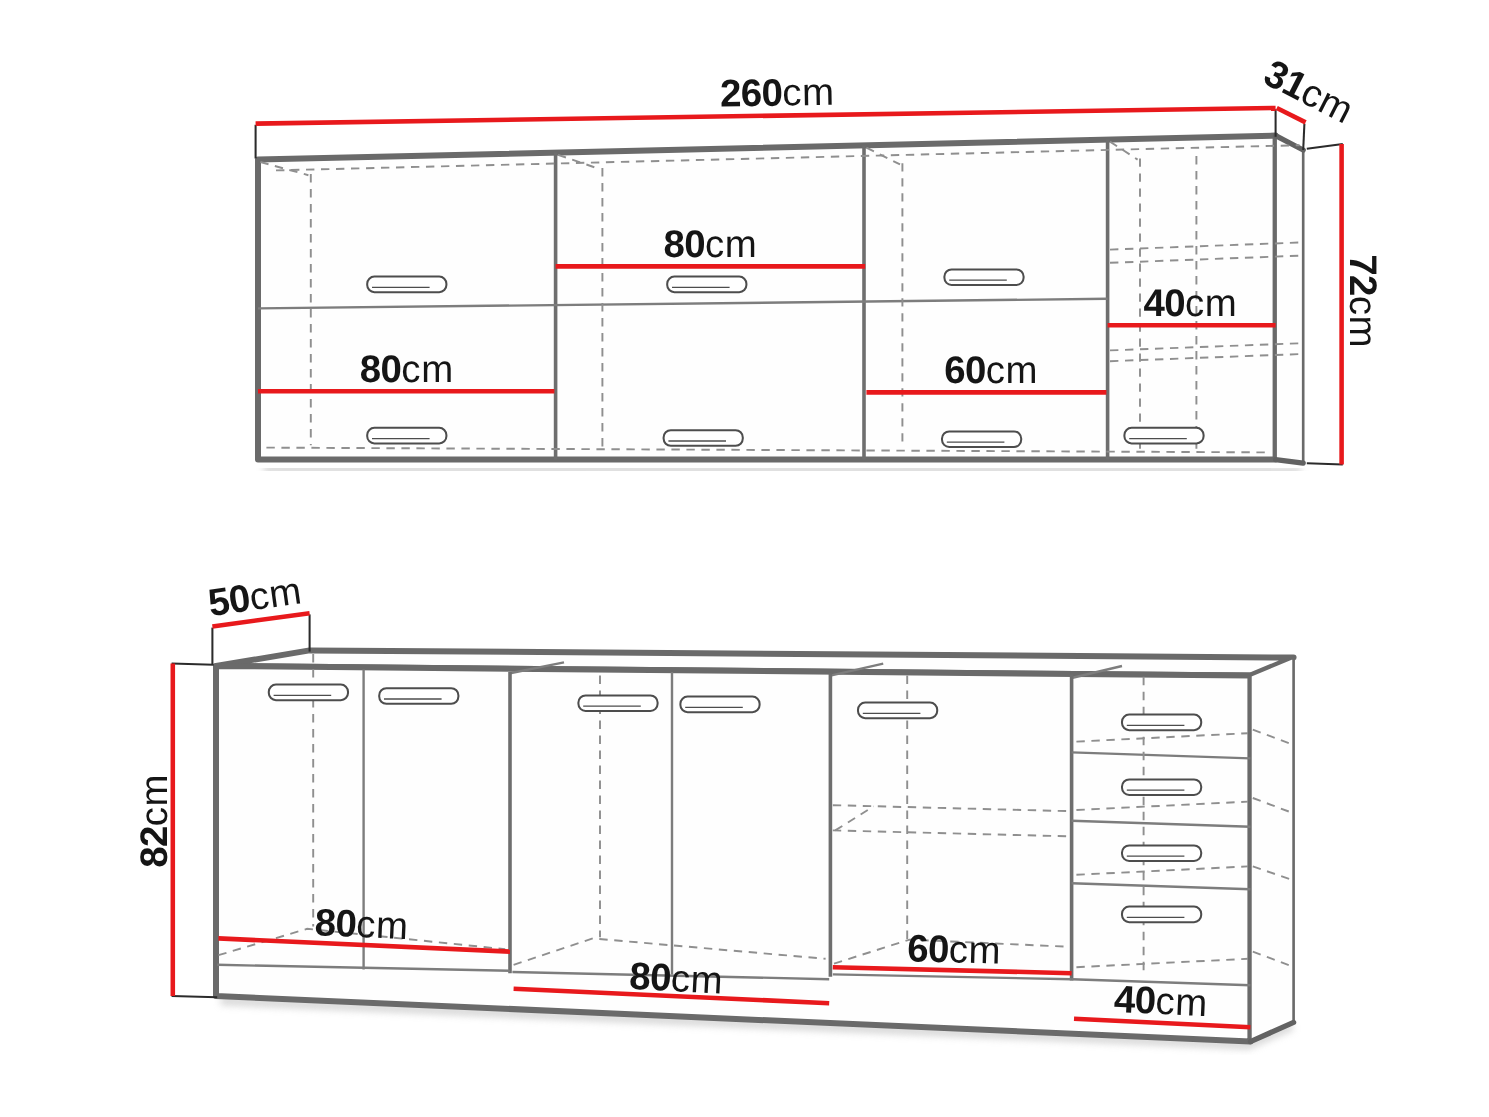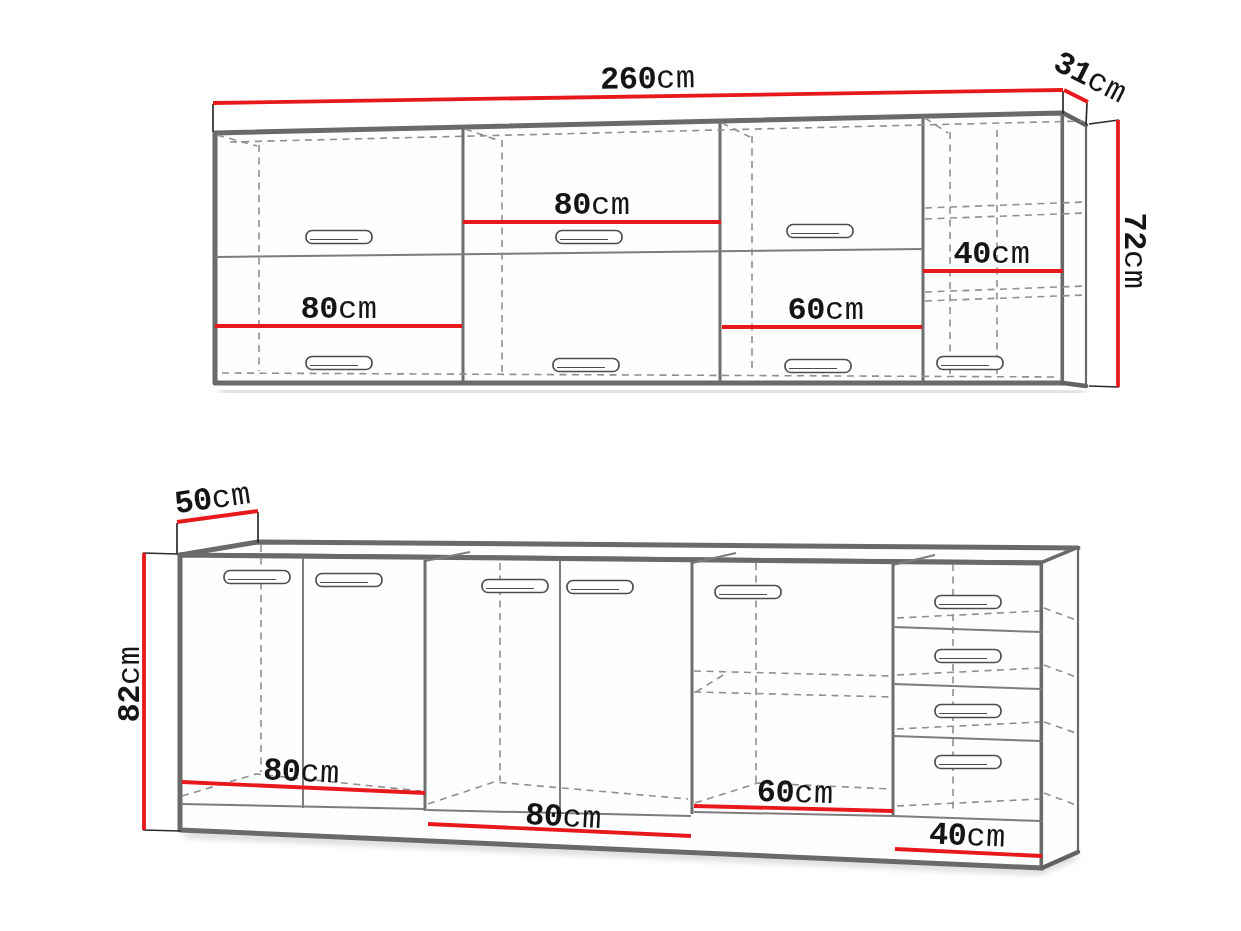--- a/index.html
+++ b/index.html
@@ -1,17 +1,17 @@
 <!DOCTYPE html>
 <html><head>
 <meta charset="utf-8">
 <style>
   html,body{margin:0;padding:0;background:#ffffff;}
   .stage{position:relative;width:1241px;height:931px;background:#ffffff;overflow:hidden;
-         font-family:Liberation Mono, monospace;}
+         font-family:Liberation Sans, sans-serif;}
   svg{display:block;}
   .face{fill:#fefefe;stroke:#6a6a6a;stroke-width:5;stroke-linejoin:round;}
   .panel{fill:#fefefe;stroke:#6a6a6a;stroke-width:2.2;stroke-linejoin:round;}
   .edge4{stroke:#626262;stroke-width:4.4;fill:none;stroke-linecap:round;}
   .div3{stroke:#6e6e6e;stroke-width:3;fill:none;}
   .thin{stroke:#7d7d7d;stroke-width:2;fill:none;}
   .dash{stroke:#8f8f8f;stroke-width:1.6;stroke-dasharray:7 5.5;fill:none;}
   .red{stroke:#e8191c;stroke-width:3.8;fill:none;}
   .tick{stroke:#2b2b2b;stroke-width:1.7;fill:none;}
   .handle-rect{fill:#ffffff;stroke:#4d4d4d;stroke-width:1.7;}

